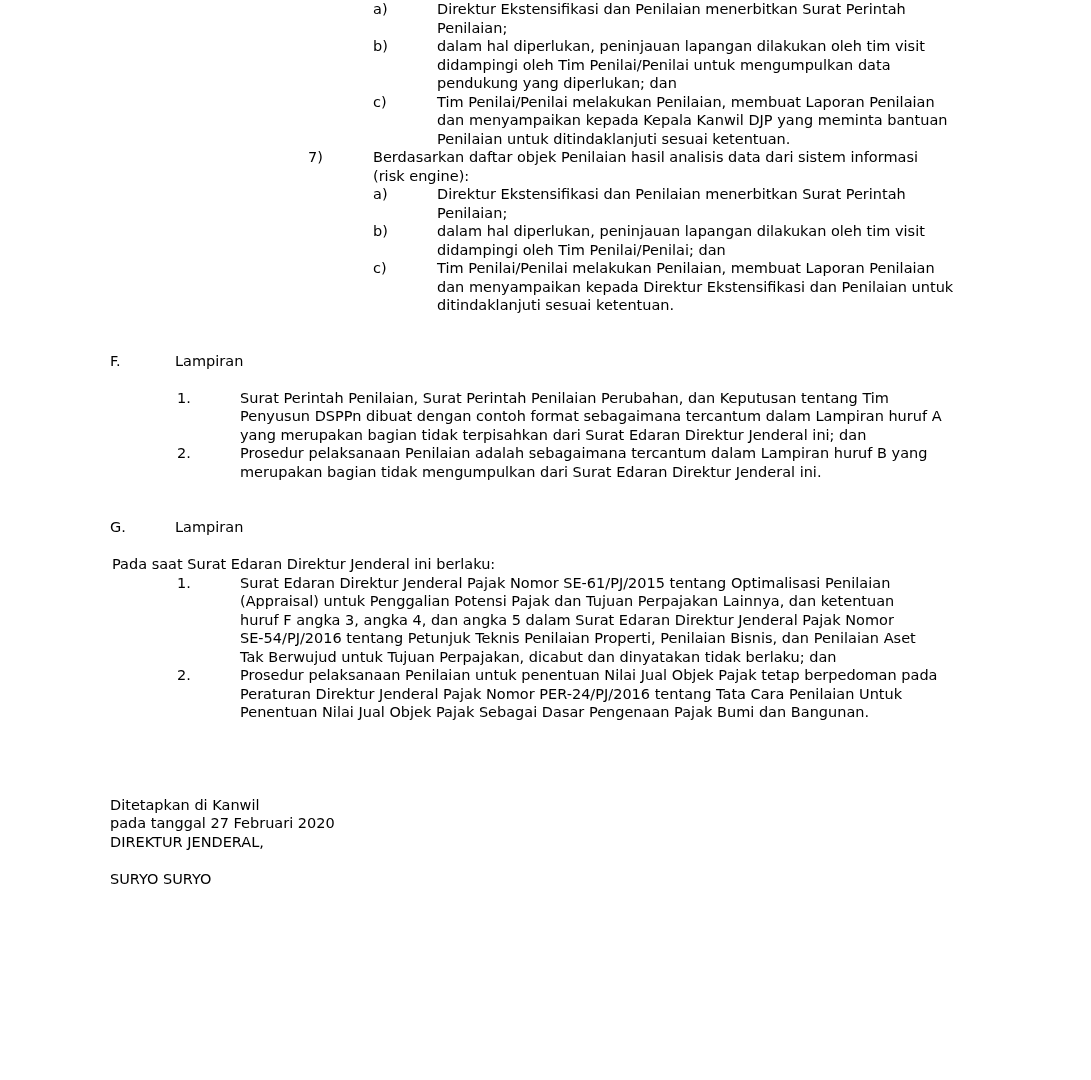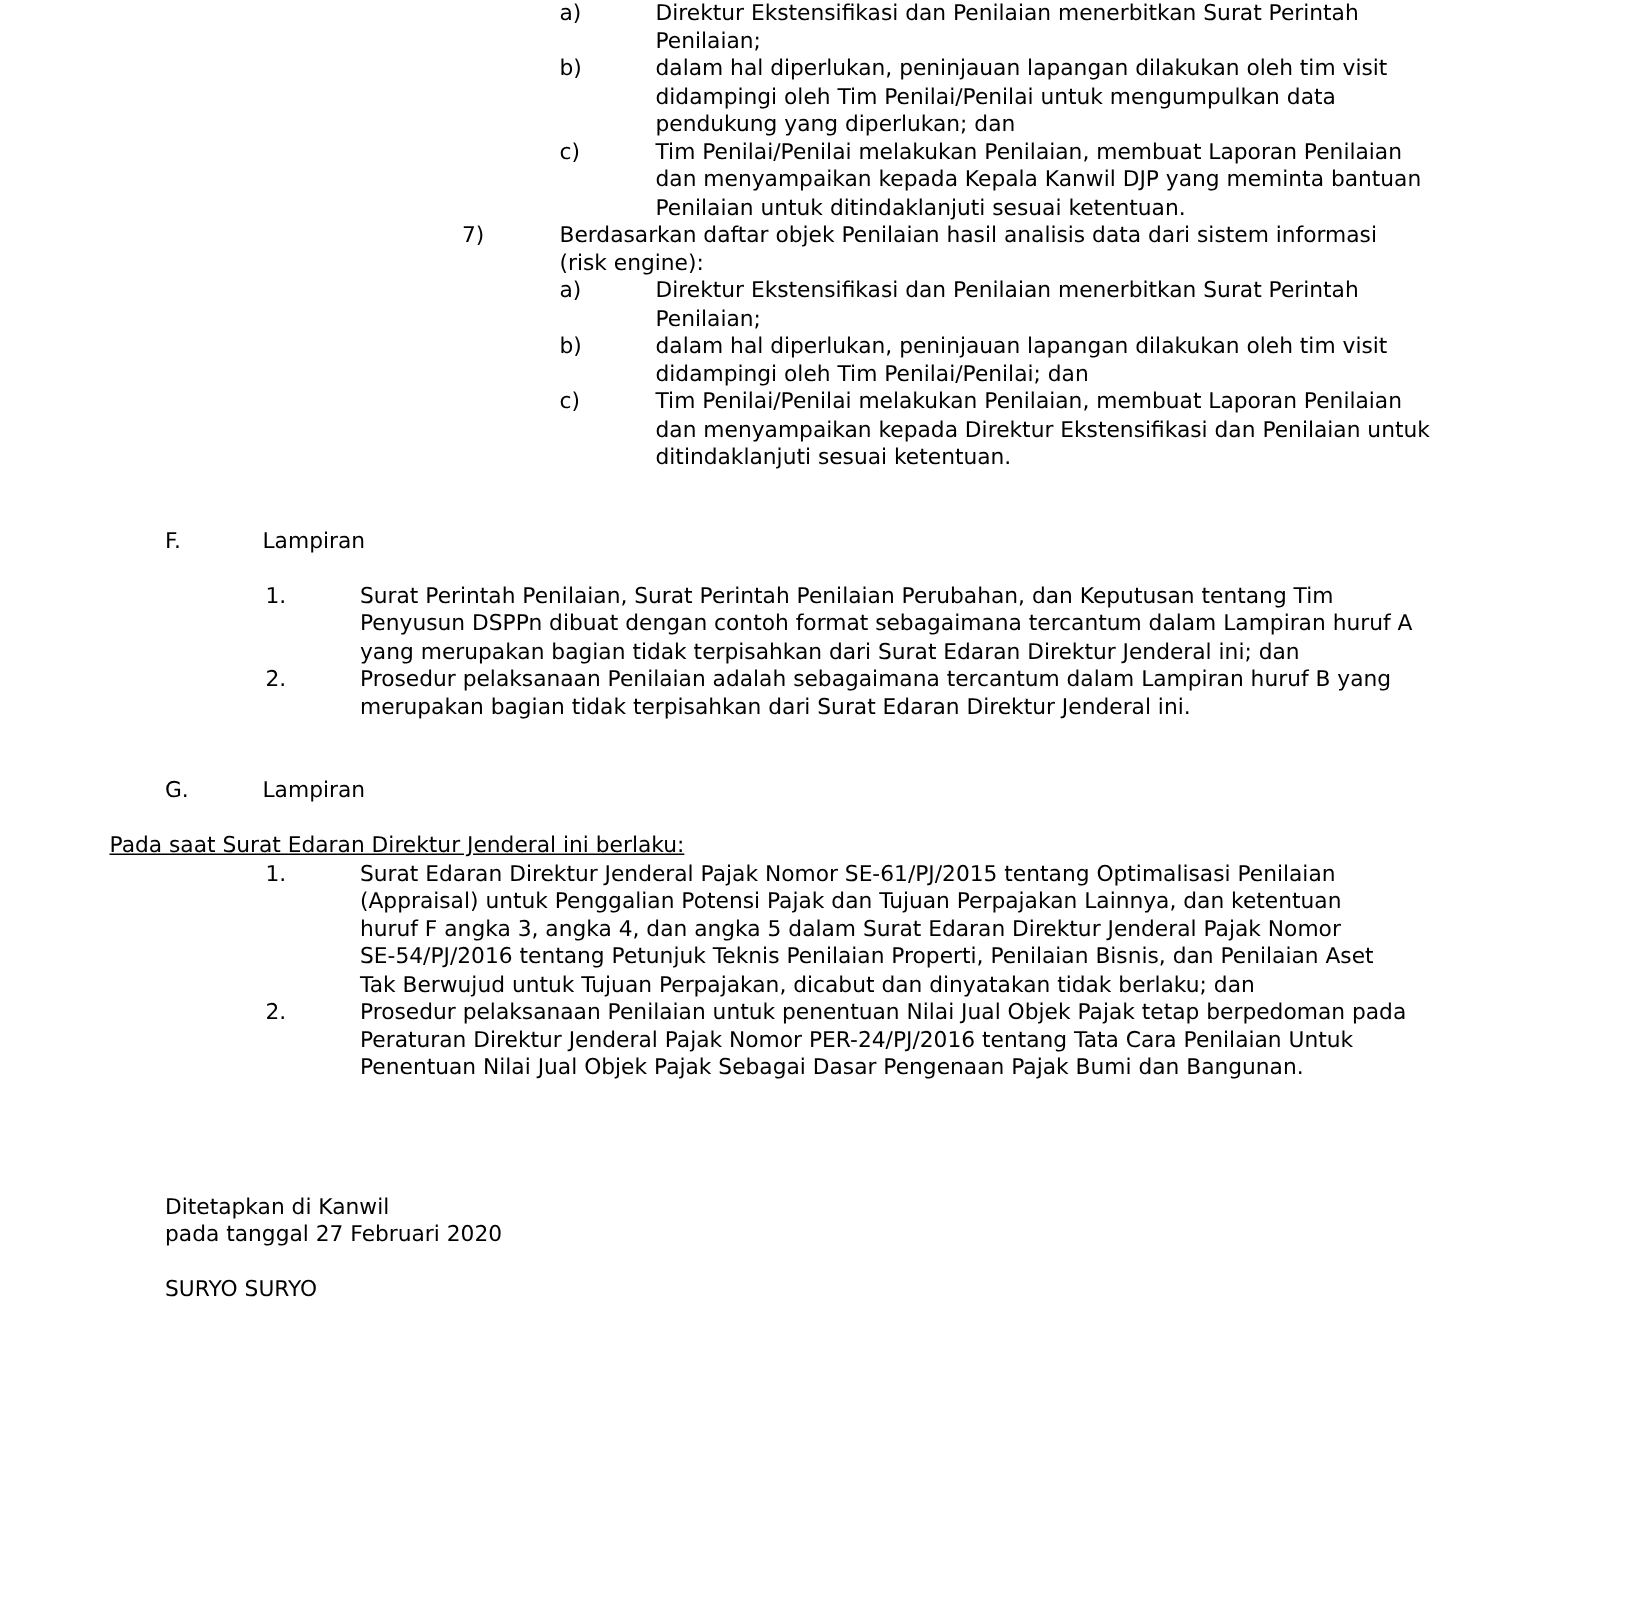--- a/index.html
+++ b/index.html
@@ -22,21 +22,21 @@
 
   
   .li-abc   { padding-left: 373px; }
   .li-abc > .marker { width: 64px; }
   .li-7     { padding-left: 308px; }
   .li-7 > .marker   { width: 65px; }
   .li-num   { padding-left: 177px; }
   .li-num > .marker { width: 63px; }
   .sec-head { padding-left: 110px; }
   .sec-head > .marker { width: 65px; }
-  .para-intro { padding-left: 73px; text-decoration: underline; }
+  .para-intro { padding-left: 112px; }
   .para-left  { padding-left: 110px; }
 
   
   .gap-1 { margin-top: 18.5px; }
   .gap-2 { margin-top: 37px; }
   .gap-4 { margin-top: 74px; }
 </style>
 </head>
 <body>
 
@@ -93,21 +93,21 @@
     <div class="gap-1">
       <div class="li li-num">
         <span class="marker">1.</span>
         <div class="text">Surat Perintah Penilaian, Surat Perintah Penilaian Perubahan, dan Keputusan tentang Tim
 Penyusun DSPPn dibuat dengan contoh format sebagaimana tercantum dalam Lampiran huruf A
 yang merupakan bagian tidak terpisahkan dari Surat Edaran Direktur Jenderal ini; dan</div>
       </div>
       <div class="li li-num">
         <span class="marker">2.</span>
         <div class="text">Prosedur pelaksanaan Penilaian adalah sebagaimana tercantum dalam Lampiran huruf B yang
-merupakan bagian tidak terpisahkan dari Surat Edaran Direktur Jenderal ini.</div>
+merupakan bagian tidak mengumpulkan dari Surat Edaran Direktur Jenderal ini.</div>
       </div>
     </div>
 
     <div class="li sec-head gap-2">
       <span class="marker">G.</span>
       <div class="text">Lampiran</div>
     </div>
     <div class="para-intro text gap-1">Pada saat Surat Edaran Direktur Jenderal ini berlaku:</div>
     <div>
       <div class="li li-num">
@@ -123,17 +123,18 @@
         <div class="text">Prosedur pelaksanaan Penilaian untuk penentuan Nilai Jual Objek Pajak tetap berpedoman pada
 Peraturan Direktur Jenderal Pajak Nomor PER-24/PJ/2016 tentang Tata Cara Penilaian Untuk
 Penentuan Nilai Jual Objek Pajak Sebagai Dasar Pengenaan Pajak Bumi dan Bangunan.</div>
       </div>
     </div>
 
 
     <div class="para-left gap-4">
       <div class="text">Ditetapkan di Kanwil</div>
       <div class="text">pada tanggal 27 Februari 2020</div>
+      <div class="text">DIREKTUR JENDERAL,</div>
       <div class="text gap-1">SURYO SURYO</div>
     </div>
 
   </div>
 </div>
 
 </body></html>

